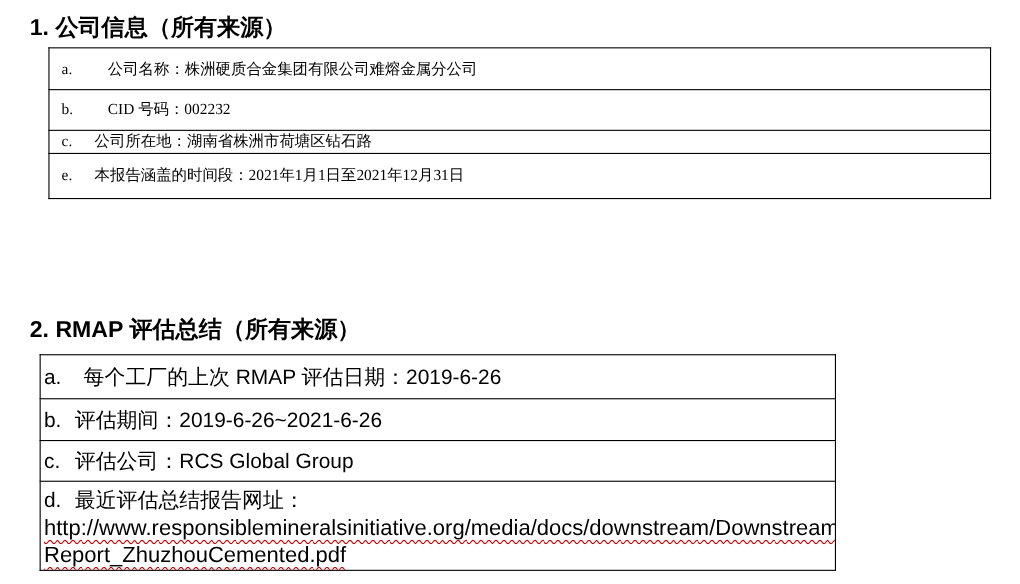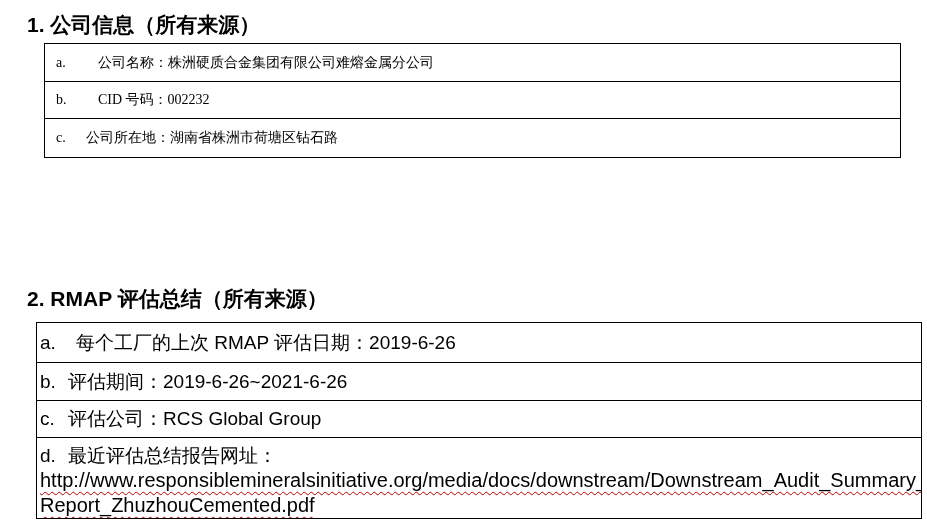--- a/index.html
+++ b/index.html
@@ -44,31 +44,31 @@
   #table-1 {
     left: 44px;
     top: 43px;
     width: 857px;
     font-family: "Liberation Serif", serif;
     font-size: 14px;
   }
   #table-1 td { padding-left: 11px; }
   #table-1 tr:nth-child(1) { height: 38px; }
   #table-1 tr:nth-child(2) { height: 37px; }
-  #table-1 tr:nth-child(3) { height: 39px; margin-left: 43px; }
+  #table-1 tr:nth-child(3) { height: 21px; margin-left: 43px; }
   #table-1 tr:nth-child(4) { height: 41px; }
   #table-1 tr:nth-child(5) { height: 42px; }
   #table-1 .lbl { width: 42px; }
   #table-1 tr:nth-child(n+3) .lbl { width: 30px; }
 
   
   #table-2 {
     left: 36px;
     top: 322px;
-    width: 886px;
+    width: 724px;
     font-family: "Liberation Sans", sans-serif;
     font-size: 19px;
     border-radius: 17px;
   }
   #table-2 td { padding-left: 3px; }
   #table-2 tr:nth-child(1) { height: 40px; }
   #table-2 tr:nth-child(2) { height: 38px; }
   #table-2 tr:nth-child(3) { height: 37px; padding-left: 17px; }
   #table-2 tr:nth-child(4) { height: 77px; }
   #table-2 .lbl { width: 28px; }
@@ -101,20 +101,23 @@
   <tbody>
     <tr>
       <td><span class="lbl">a.</span><span>公司名称：株洲硬质合金集团有限公司难熔金属分公司</span></td>
     </tr>
     <tr>
       <td><span class="lbl">b.</span><span>CID 号码：002232</span></td>
     </tr>
     <tr>
       <td><span class="lbl">c.</span><span>公司所在地：湖南省株洲市荷塘区钻石路</span></td>
     </tr>
+    <tr>
+      <td><span class="lbl">e.</span><span>本报告涵盖的时间段：2021年1月1日至2021年12月31日</span></td>
+    </tr>
   </tbody>
 </table>
 
 <div class="heading" id="heading-2">2. RMAP 评估总结（所有来源）</div>
 
 <table id="table-2">
   <tbody>
     <tr>
       <td><span class="lbl">a.</span><span>每个工厂的上次 RMAP 评估日期：2019-6-26</span></td>
     </tr>

